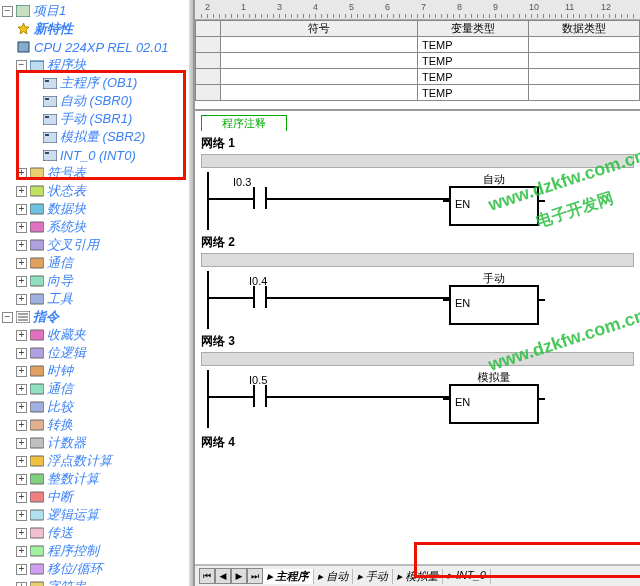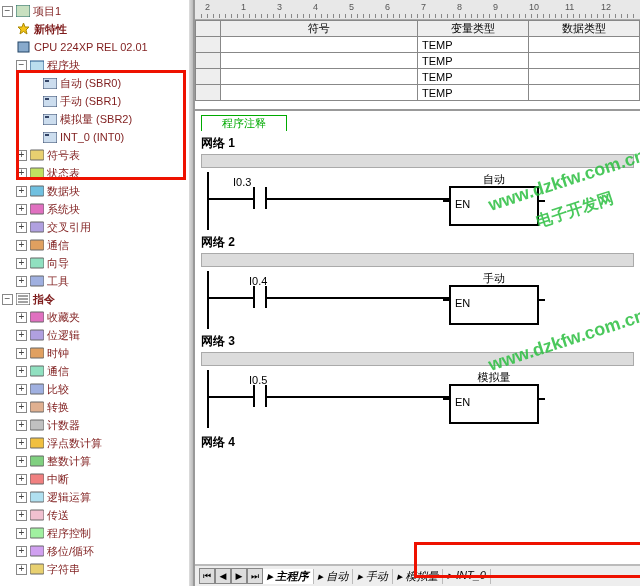--- a/index.html
+++ b/index.html
@@ -5,21 +5,21 @@
   * { box-sizing: border-box; margin: 0; padding: 0; font-family: "Microsoft YaHei", SimSun, Arial, sans-serif; }
   body { width: 640px; height: 586px; background: #f0f0f0; overflow: hidden; position: relative; font-size: 12px; }
   .main { display: flex; width: 100%; height: 100%; }
   .tree-panel { width: 195px; height: 100%; background: #fff; border-right: 2px solid #999; overflow: hidden; position: relative; }
   .tree-panel::after { content: ""; position: absolute; right: 0; top: 0; width: 4px; height: 100%; background: linear-gradient(to right,#ddd,#bbb); }
   .tree { padding: 2px 0 0 2px; }
   .tree-row { display: flex; align-items: center; height: 18px; white-space: nowrap; cursor: default; }
   .tree-row .exp { width: 11px; height: 11px; border: 1px solid #888; background: #fff; text-align: center; line-height: 8px; font-size: 10px; margin-right: 2px; color: #444; flex: none; }
   .tree-row .sp { display: inline-block; flex: none; }
   .tree-row .ico { width: 15px; height: 13px; display: inline-flex; align-items: center; justify-content: center; margin-right: 3px; flex: none; }
-  .tree-row .lbl { font-size: 11px; color: #7f1d1d; }
+  .tree-row .lbl { font-size: 13px; color: #3b82f6; font-style: italic; }
   .tree-row.bold .lbl { font-weight: 700; }
   svg { display: block; }
 
   .highlight-box { position: absolute; border: 3px solid #e10; pointer-events: none; }
   .hl1 { left: 16px; top: 70px; width: 170px; height: 110px; }
   .hl2 { left: 219px; top: 542px; width: 410px; height: 36px; }
 
   .right-panel { flex: 1; display: flex; flex-direction: column; background: #fff; position: relative; }
   .ruler { height: 20px; background: #e8e8e8; border-bottom: 1px solid #aaa; display: flex; align-items: center; font-size: 9px; color: #555; padding-left: 8px; position: relative; }
   .ruler .tick { position: absolute; top: 2px; font-size: 9px; }
@@ -99,20 +99,30 @@
         <span class="sp" style="width:14px"></span>
         <span class="exp">−</span>
         <span class="ico">
             <svg width="14" height="12">
               <rect x="0" y="2" width="14" height="10" fill="#bde" stroke="#258"></rect>
             </svg>
           </span>
         <span class="lbl">程序块</span>
       </div>
       <div id="pb-items">
+          <div class="tree-row">
+            <span class="sp" style="width:40px"></span>
+            <span class="ico">
+              <svg width="14" height="11">
+                <rect width="14" height="11" fill="#cde" stroke="#346"></rect>
+                <rect x="2" y="2" width="4" height="2" fill="#346"></rect>
+              </svg>
+            </span>
+            <span class="lbl">主程序 (OB1)</span>
+          </div>
           <div class="tree-row">
             <span class="sp" style="width:40px"></span>
             <span class="ico">
               <svg width="14" height="11">
                 <rect width="14" height="11" fill="#cde" stroke="#346"></rect>
                 <rect x="2" y="2" width="4" height="2" fill="#346"></rect>
               </svg>
             </span>
             <span class="lbl">自动 (SBR0)</span>
           </div>

